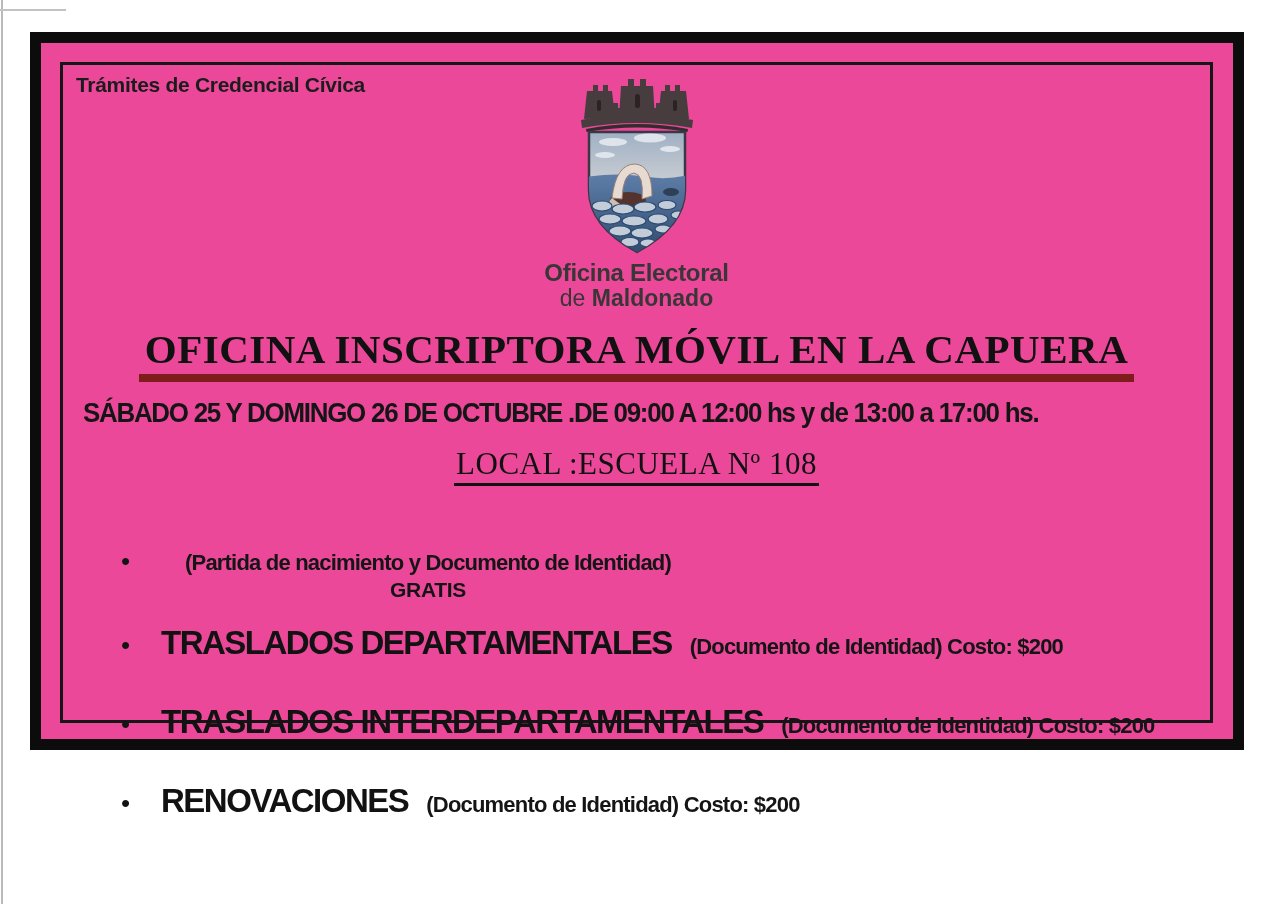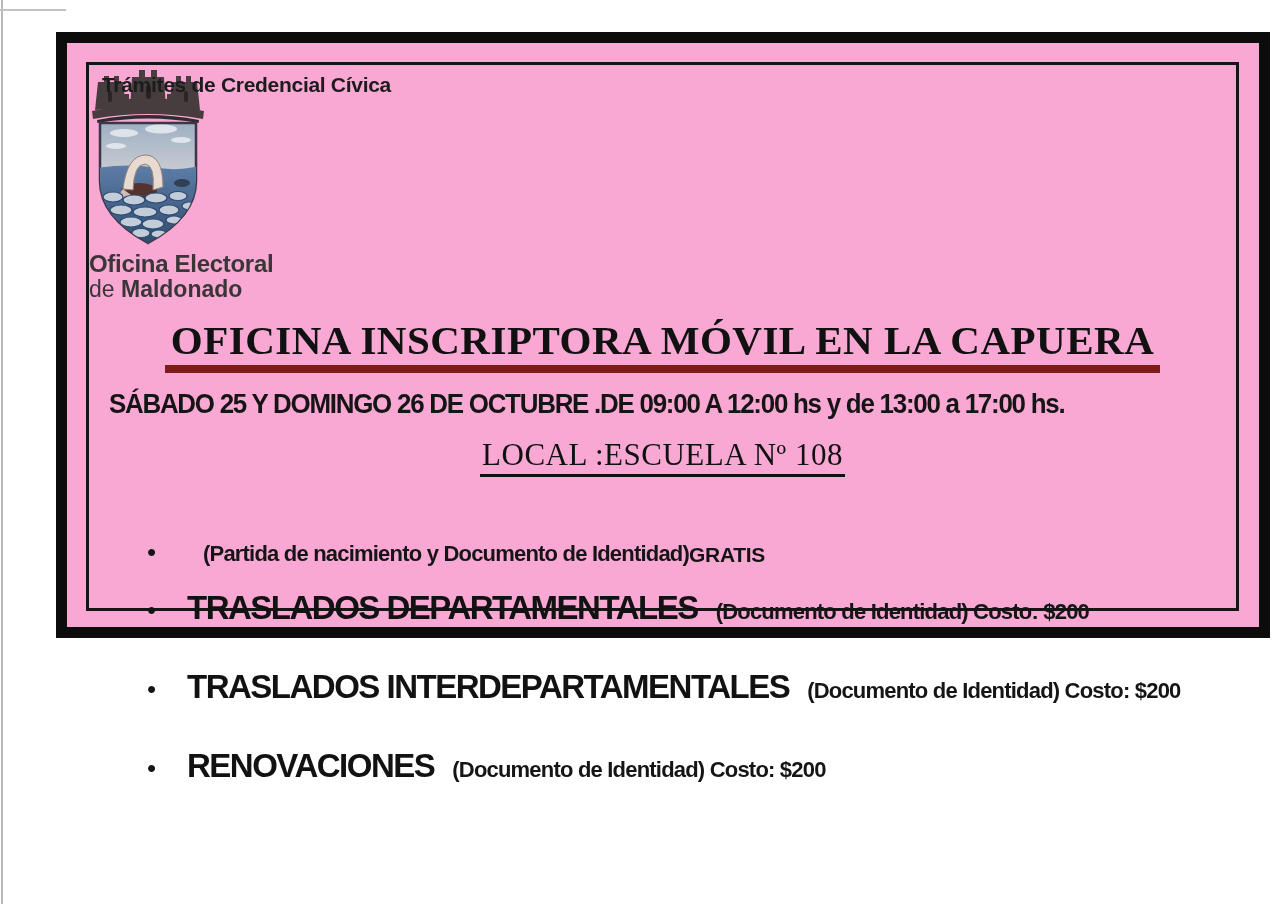--- a/index.html
+++ b/index.html
@@ -5,32 +5,32 @@
   html,body{margin:0;padding:0;}
   body{
     width:1280px;height:904px;position:relative;background:#ffffff;
     font-family:"Liberation Sans",sans-serif;color:#141414;overflow:hidden;
   }
   
   body::before{content:"";position:absolute;left:1px;top:0;width:2px;height:100%;background:#b9b9b9;}
   body::after{content:"";position:absolute;left:0;top:9px;width:66px;height:2px;background:#c2c2c2;}
 
   .frame-outer{
-    position:absolute;left:56px;top:32px;width:1214px;height:606px;
-    border:11px solid #0c0c0c;box-sizing:border-box;background:#f9a8d4;
+    position:absolute;left:30px;top:32px;width:1214px;height:718px;
+    border:11px solid #0c0c0c;box-sizing:border-box;background:#ec4899;
   }
   .frame-inner{
     position:absolute;left:19px;top:19px;right:20px;bottom:16px;
     border:3px solid #161616;box-sizing:border-box;
   }
   .corner-note{
     position:absolute;left:13px;top:8px;
     font-weight:bold;font-size:21px;letter-spacing:-0.3px;color:#1c1c1c;
   }
-  .crest{ text-align:left; padding-top:4px; line-height:0; }
+  .crest{ text-align:center; padding-top:13px; line-height:0; }
   .crest svg{ display:inline-block; }
   .crest-caption{ line-height:1.08; margin-top:4px; }
   .cc1{ font-weight:bold; font-size:24px; letter-spacing:-0.3px; color:#3a3637; }
   .cc2{ font-size:23px; color:#3a3637; }
   .cc2 .cc2a{ font-weight:500; }
   .cc2 .cc2b{ font-weight:bold; }
 
   .title{
     display:table; margin:14px auto 0;
     font-family:"Liberation Serif",serif; font-weight:bold;
@@ -49,21 +49,21 @@
     border-bottom:3px solid #111; padding:0 2px 1px; white-space:nowrap;
   }
 
   .services{ list-style:none; margin:62px 0 0 58px; padding:0; }
   .service{ display:flex; align-items:baseline; white-space:nowrap; }
   .service.m1{ margin-bottom:22px; }
   .service.m2{ margin-bottom:41px; }
   .dot{ font-size:26px; line-height:1; width:40px; flex:0 0 40px; }
   .svc-title{ font-weight:bold; font-size:33px; letter-spacing:-1.5px; color:#121212; }
   .svc-detail{ font-weight:bold; font-size:22px; letter-spacing:-0.8px; color:#151515; margin-left:18px; }
-  .svc-detail-col{ display:inline-flex; flex-direction:row; margin-left:16px; }
+  .svc-detail-col{ display:inline-flex; flex-direction:column; margin-left:24px; }
   .svc-detail-col .svc-detail{ margin-left:0; }
   .svc-price{
     align-self:center; font-weight:bold; font-size:21px; letter-spacing:-0.3px;
     text-decoration-thickness:2.5px; text-underline-offset:3px;
     margin-top:2px;
   }
 </style>
 </head>
 <body>
 

